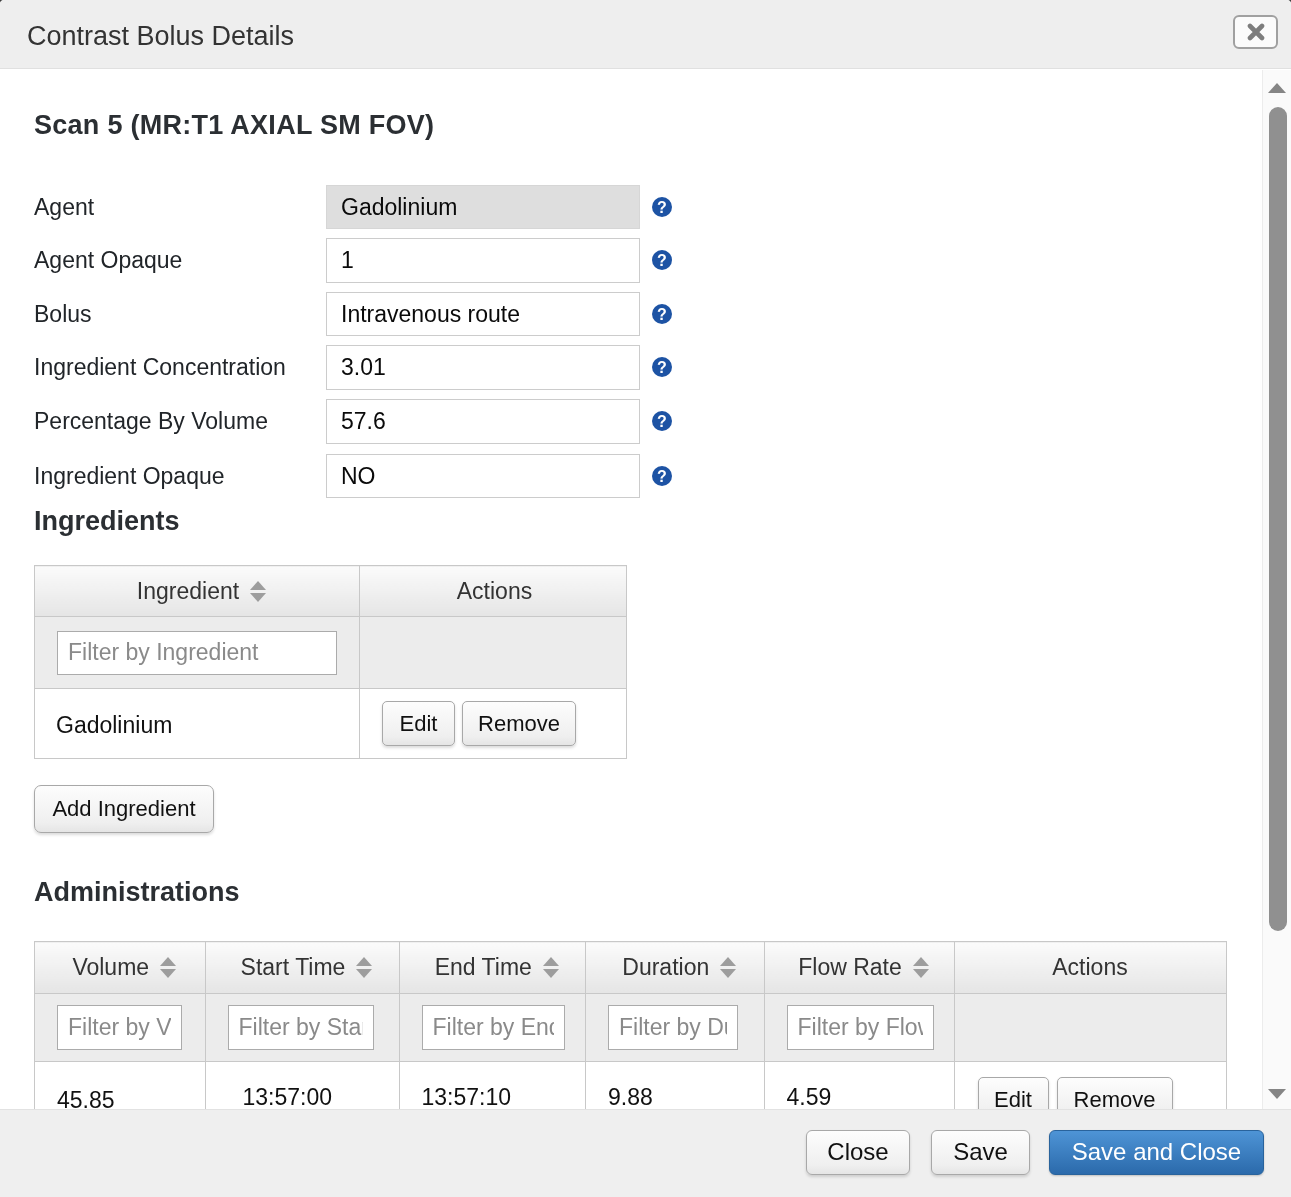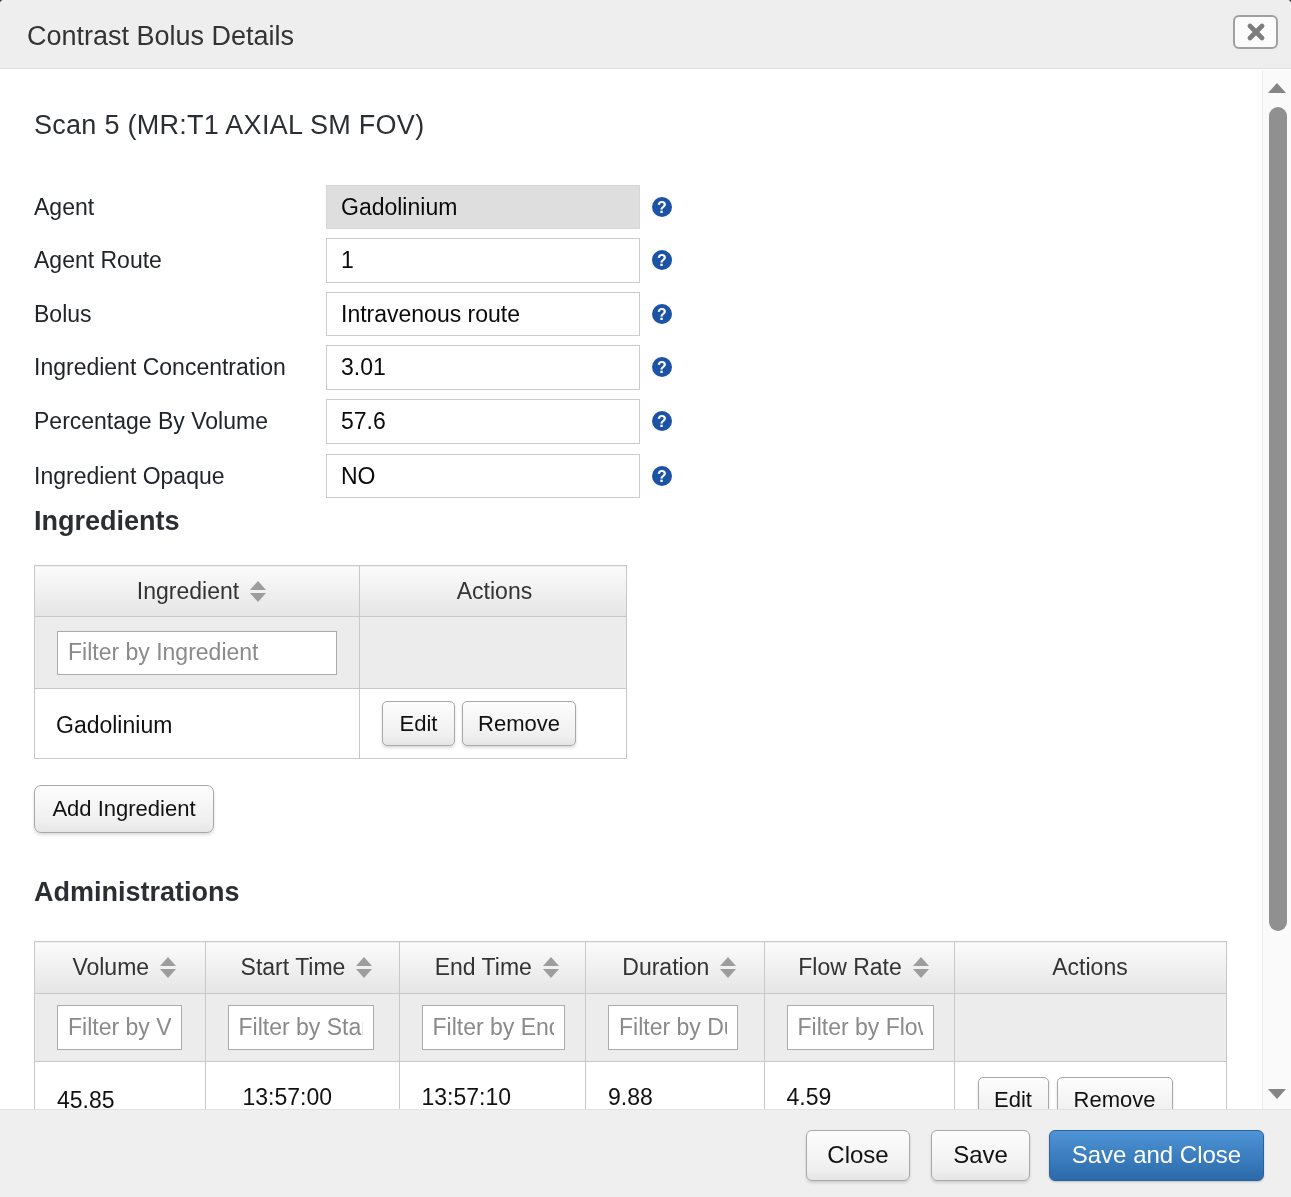--- a/index.html
+++ b/index.html
@@ -3,39 +3,39 @@
 <meta charset="utf-8">
 <style>
 * { margin:0; padding:0; box-sizing:border-box; }
 html,body { width:1291px; height:1197px; overflow:hidden; background:#3c3c3c; }
 body, input, button { font-family:"Liberation Sans", sans-serif; }
 #modal { position:absolute; left:0; top:0; width:1291px; height:1197px; background:#ffffff; border-radius:4px 4px 0 0; overflow:hidden; }
 #mhead { position:absolute; left:0; top:0; width:1291px; height:69px; background:#eeeeee; border-bottom:1px solid #e0e0e0; border-radius:4px 4px 0 0; }
 #mtitle { position:absolute; left:27px; top:21px; font-size:27px; color:#333333; }
 #xbtn { position:absolute; left:1233px; top:15px; width:45px; height:34px; background:#fbfbfb; border:2px solid #a0a0a0; border-radius:6px; display:flex; align-items:center; justify-content:center; }
 #mbody { position:absolute; left:0; top:70px; width:1291px; height:1039px; background:#fff; overflow:hidden; }
-h3.scan { position:absolute; left:34px; top:40px; font-size:27px; font-weight:normal; color:#2b2f33; letter-spacing:0.27px; }
+h3.scan { position:absolute; left:34px; top:40px; font-size:27px; font-weight:bold; color:#2b2f33; letter-spacing:0.27px; }
 .frow { position:absolute; left:0; width:700px; height:45px; }
 .frow label { position:absolute; left:34px; top:9px; font-size:23px; color:#212529; }
 .frow .inp { position:absolute; left:326px; top:0; width:314px; height:44.5px; border:1px solid #cccccc; background:#fff; font-size:23px; color:#0a0a0a; padding:0 14px; line-height:42.5px; }
 .frow .inp.ro { background:#dedede; border-color:#d6d6d6; }
 .qi { position:absolute; left:652px; top:12px; }
 h4.sec { position:absolute; left:34px; font-size:27px; font-weight:bold; color:#2b2f33; }
 table.tbl { position:absolute; border-collapse:collapse; }
 table.tbl th { background:linear-gradient(#fbfbfb,#e5e5e5); border:1px solid #c8c8c8; font-size:23px; font-weight:normal; color:#333; text-align:center; padding-left:9px; }
 table.tbl td { border:1px solid #c8c8c8; font-size:23px; color:#111; }
 .thlbl { display:inline-flex; align-items:center; gap:11px; }
 tr.filter td { background:#ececec; }
 .finp { border:1px solid #ababab; background:#fff; font-size:23px; color:#111; padding:0 10px; height:45px; }
 .finp::placeholder { color:#8a8a8a; opacity:1; }
 input::placeholder { color:#8a8a8a; opacity:1; }
 .btn { background:linear-gradient(#fdfdfd,#efefef 80%,#e5e5e5); border:1px solid #a8a8a8; border-radius:5px; font-size:22px; color:#111; box-shadow:0 2px 3px rgba(0,0,0,0.14); }
 #addIng { position:absolute; left:34px; top:715px; width:180px; height:48px; border-radius:7px; }
 #mfoot { position:absolute; left:0; top:1109px; width:1291px; height:88px; background:#efefef; border-top:1px solid #e2e2e2; }
-#mfoot .btn, #mfoot .btnp { position:absolute; height:51px; font-size:24px; border-radius:6px; }
+#mfoot .btn, #mfoot .btnp { position:absolute; height:45px; font-size:24px; border-radius:6px; }
 .btnp { background:linear-gradient(#4e94d6, #2b6aab); border:1px solid #29639c; color:#ffffff; box-shadow:0 1px 2px rgba(0,0,0,0.2); }
 #sb { position:absolute; left:1262px; top:70px; width:29px; height:1039px; background:#fafafa; border-left:1px solid #ececec; }
 #sb .tri-up { position:absolute; left:5px; top:13px; width:0; height:0; border-left:9.5px solid transparent; border-right:9.5px solid transparent; border-bottom:10px solid #858585; }
 #sb .tri-dn { position:absolute; left:5px; top:1019px; width:0; height:0; border-left:9.5px solid transparent; border-right:9.5px solid transparent; border-top:10px solid #858585; }
 #sb .thumb { position:absolute; left:5.5px; top:37px; width:18px; height:824px; background:#909090; border-radius:9px; }
 </style>
 </head>
 <body>
 <div id="modal">
   <div id="mhead">
@@ -51,21 +51,21 @@
 
     <div class="frow" style="top:114.5px">
         <label>Agent</label>
         <div class="inp ro">Gadolinium</div>
         <span class="qi"><svg width="20" height="20">
             <circle cx="10" cy="10" r="10" fill="#1d53a4"></circle>
             <text x="10" y="16" text-anchor="middle" font-size="16" font-weight="bold" fill="#fff" font-family="Liberation Sans">?</text>
           </svg></span>
       </div>
     <div class="frow" style="top:168.4px">
-        <label>Agent Route</label>
+        <label>Agent Opaque</label>
         <div class="inp">1</div>
         <span class="qi"><svg width="20" height="20">
             <circle cx="10" cy="10" r="10" fill="#1d53a4"></circle>
             <text x="10" y="16" text-anchor="middle" font-size="16" font-weight="bold" fill="#fff" font-family="Liberation Sans">?</text>
           </svg></span>
       </div>
     <div class="frow" style="top:221.9px">
         <label>Bolus</label>
         <div class="inp">Intravenous route</div>
         <span class="qi"><svg width="20" height="20">

